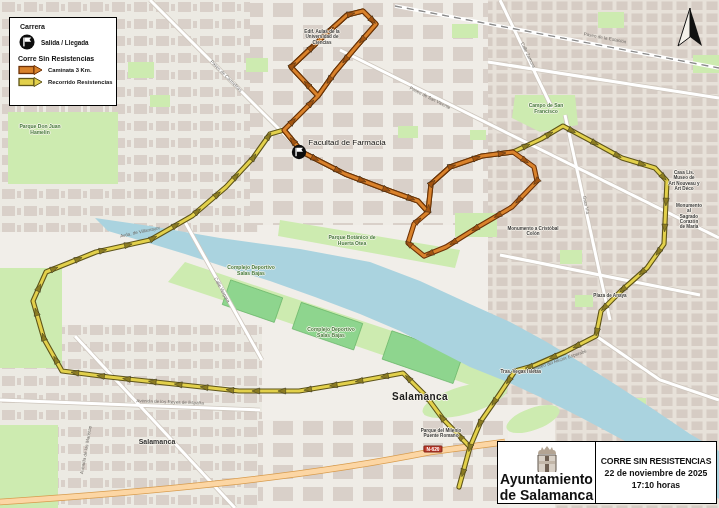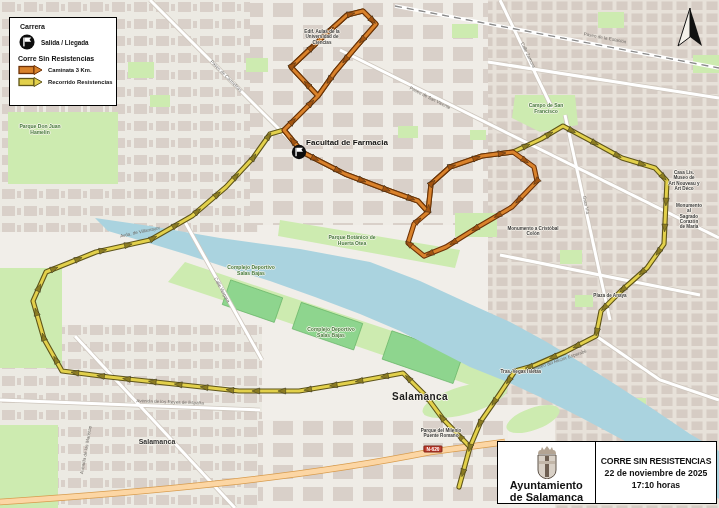--- a/index.html
+++ b/index.html
@@ -2,41 +2,41 @@
 <html><head>
 <meta charset="utf-8">
 <style>
   html,body{margin:0;padding:0;background:#888;}
   #stage{position:relative;width:719px;height:508px;background:#f1eee9;overflow:hidden;
          outline:1px solid #222;font-family:"Liberation Sans",sans-serif;}
   #map-svg{position:absolute;left:0;top:0;}
   .mlabel{position:absolute;transform:translate(-50%,-50%);white-space:pre-line;text-align:center;
           line-height:1.15;pointer-events:none;
           text-shadow:-1px 0 0 #f6f3ec,1px 0 0 #f6f3ec,0 -1px 0 #f6f3ec,0 1px 0 #f6f3ec;}
-  .lg-bold{font-size:8px;font-weight:700;color:#111;text-align:right;}
+  .lg-bold{font-size:8px;font-weight:400;color:#111;text-align:right;}
   .park{font-size:5px;font-weight:600;color:#467a3c;}
   .tiny{font-size:4.6px;font-weight:600;color:#3d3d3d;}
   .city{font-size:10px;font-weight:700;color:#1c1c1c;letter-spacing:.4px;}
   .district{font-size:7px;font-weight:700;color:#333;}
   .street{font-size:4.6px;font-weight:400;color:#6f6b66;white-space:nowrap;text-shadow:none;}
   .badge{position:absolute;transform:translate(-50%,-50%);background:#c0392b;color:#fff;
          font-size:4.8px;font-weight:700;padding:0px 2px;border:0.5px solid #7d241a;border-radius:1px;}
   
   .legend{position:absolute;left:9px;top:17px;width:108px;height:89px;background:#fff;
           border:1.3px solid #000;box-sizing:border-box;padding:4px 0 0 8px;}
   .legend-title{font-size:7px;font-weight:700;color:#111;margin:1px 0 3px 2px;}
   .legend-row{display:flex;align-items:center;gap:5px;margin:2px 0;}
   .legend-start-label{font-size:6.3px;font-weight:700;color:#111;}
   .legend-sub{font-size:7px;font-weight:700;color:#111;margin:4px 0 3px 0;}
   .legend-route-label{font-size:5.8px;font-weight:600;color:#111;}
   
   .infobox{position:absolute;left:497px;top:441px;height:63px;display:flex;}
   .infobox .cell{background:#fff;border:1.3px solid #000;box-sizing:border-box;}
   .org-cell{width:99px;display:flex;flex-direction:column;align-items:center;padding-top:2px;}
-  .org-name{font-size:11px;font-weight:600;color:#111;text-align:left;line-height:1.1;white-space:pre-line;}
+  .org-name{font-size:14px;font-weight:600;color:#111;text-align:center;line-height:1.1;white-space:pre-line;}
   .event-cell{width:121px;border-left:none !important;display:flex;flex-direction:column;
               justify-content:center;align-items:center;gap:2px;}
   .event-title{font-size:8.7px;font-weight:700;color:#111;letter-spacing:-.2px;}
   .event-line{font-size:8.7px;font-weight:700;color:#111;}
 </style>
 </head>
 <body>
 
 <div id="stage">
 

